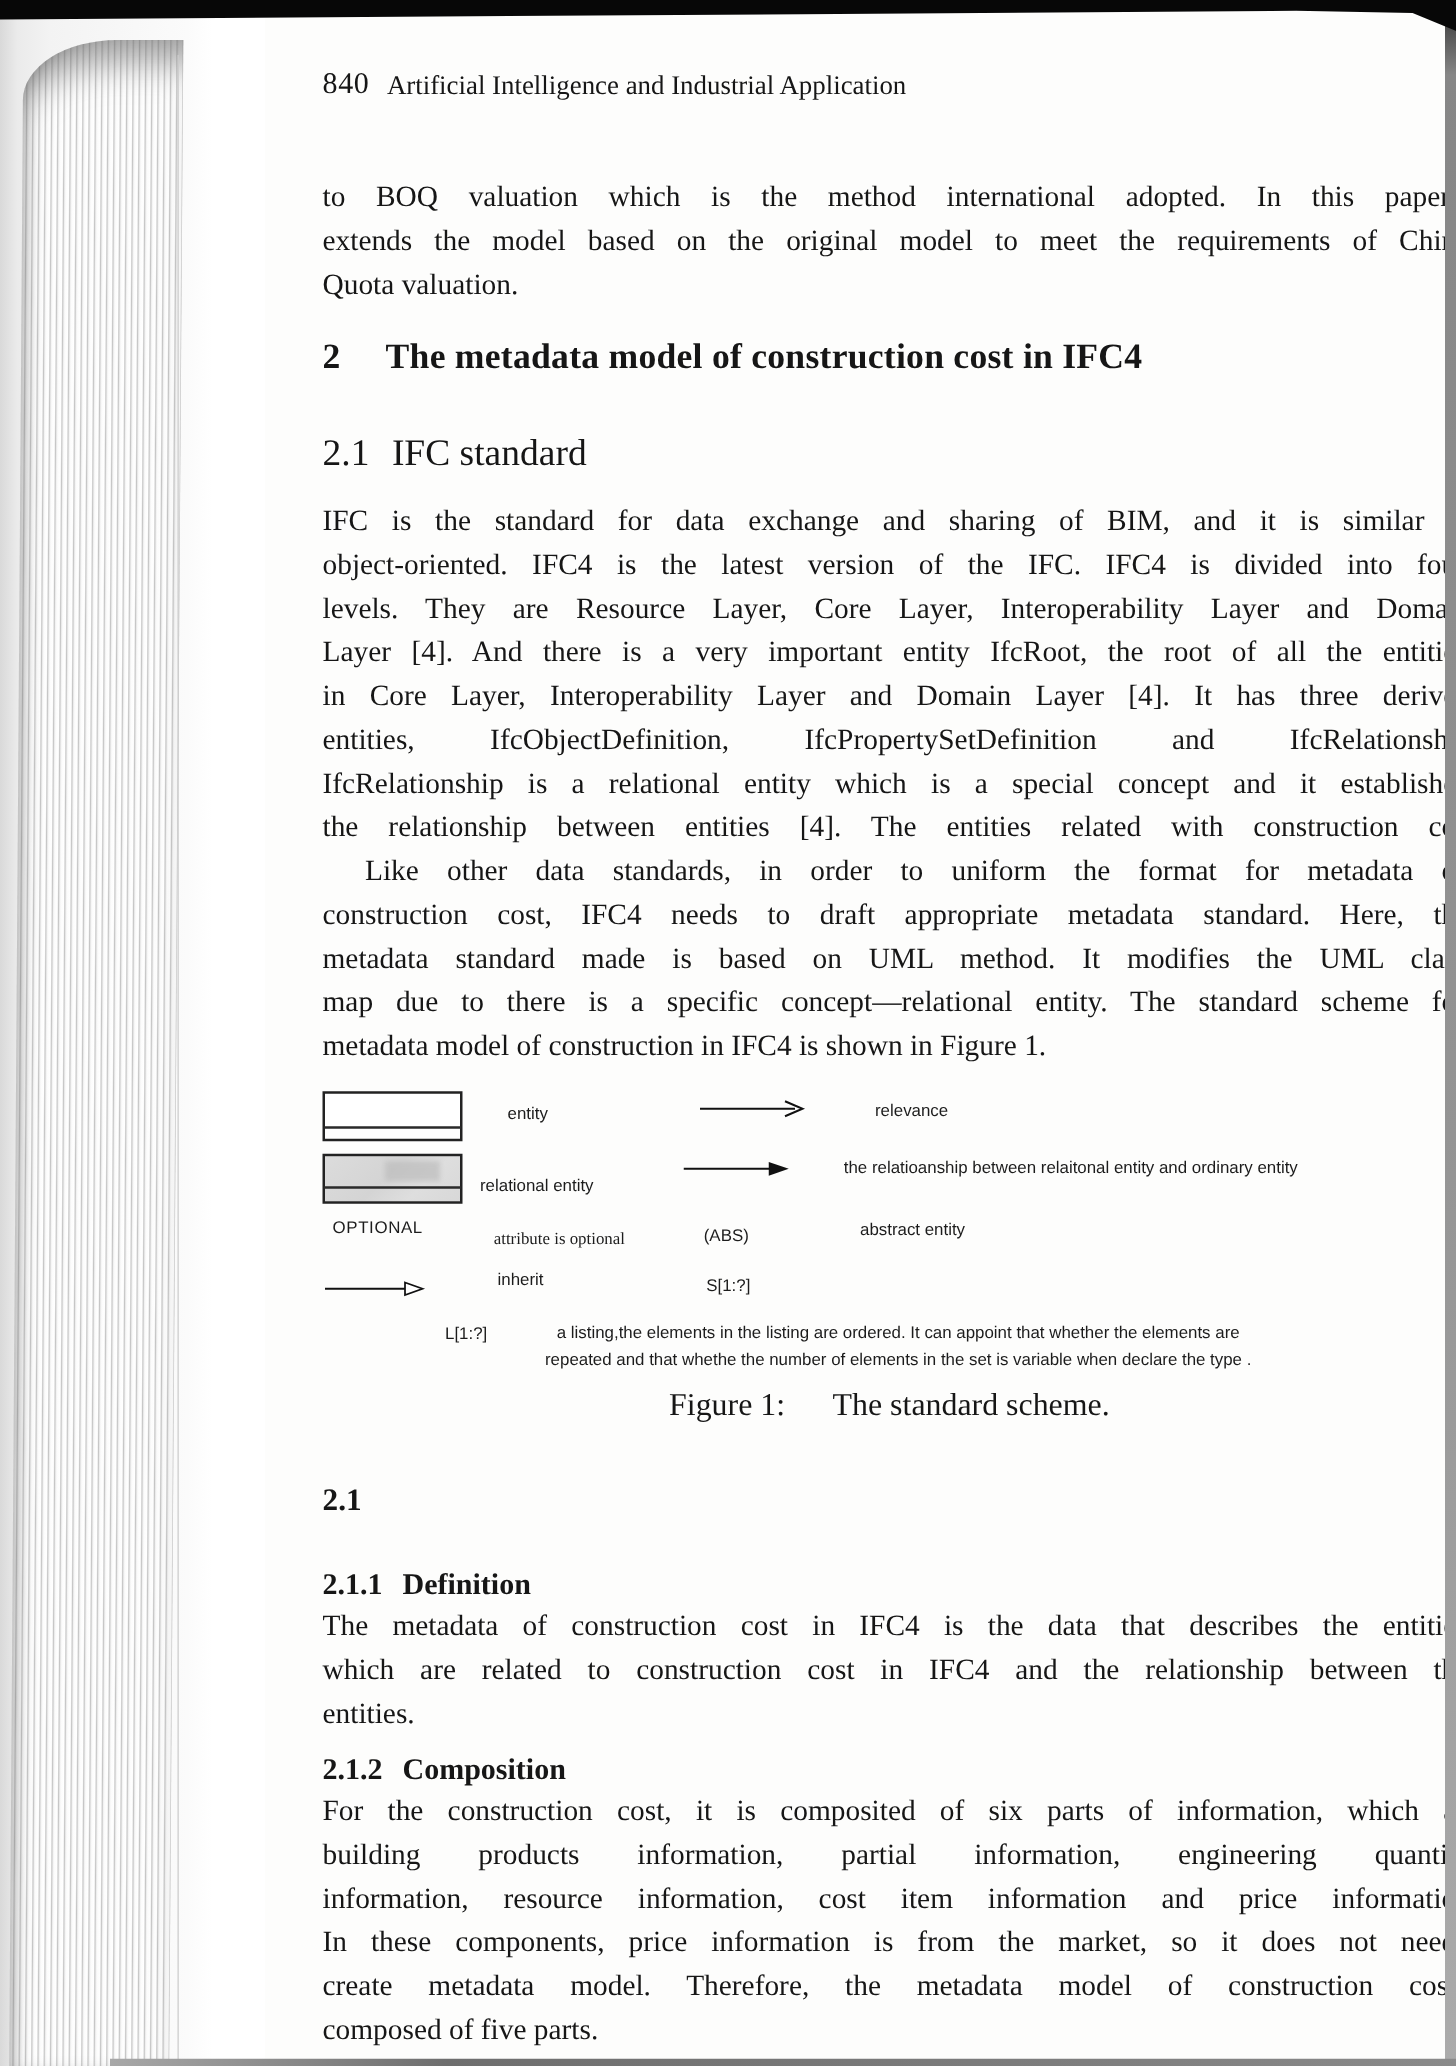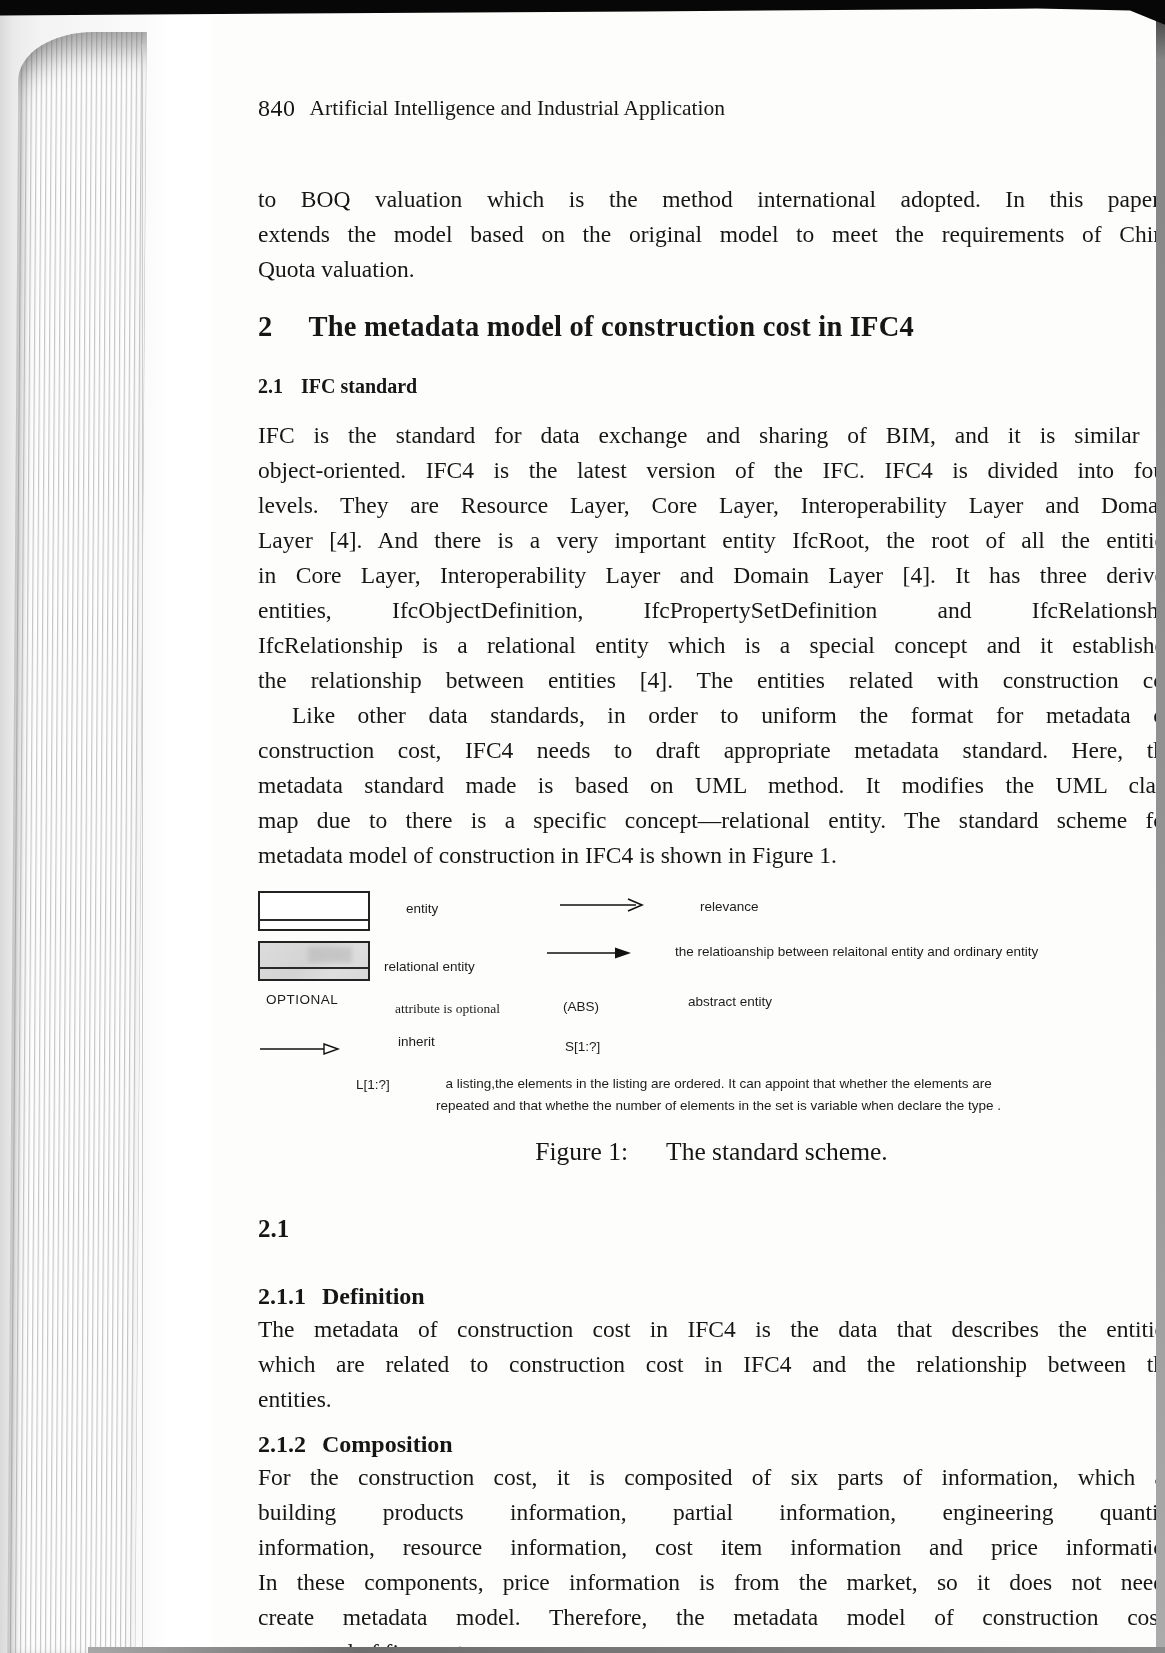--- a/index.html
+++ b/index.html
@@ -29,45 +29,45 @@
     background:repeating-linear-gradient(90deg,#fcfcfc 0px,#ffffff 2px,#c6c6c6 3px,#f2f2f2 4px,#fcfcfc 5px);
     border-top-left-radius:75px 48px;
     box-shadow:inset 0 34px 28px -16px rgba(110,110,110,.6), inset 10px 0 14px -8px rgba(90,90,90,.5);
     transform:skewX(-.4deg);
   }
   .page-edge-line{position:absolute;left:142px;top:34px;bottom:0;width:1px;background:#cccccc;}
 
   
   .content{position:absolute;left:258px;top:54px;width:907px;z-index:10;}
 
-  .running-header{display:flex;align-items:center;font-size:21.5px;margin-top:41px;}
+  .running-header{display:flex;align-items:flex-end;font-size:21.5px;}
   .running-header .pageno{font-size:24px;margin-right:14px;letter-spacing:.5px;}
 
   .para{font-size:23.5px;line-height:35px;}
   .jline{text-align:justify;text-align-last:justify;text-justify:inter-word;white-space:normal;}
   .jline.last{text-align-last:left;}
   .jline.indent{padding-left:34px;}
 
   .p-intro{margin-top:60px;}
   .h-sec{margin-top:24px;font-size:28.5px;font-weight:bold;letter-spacing:.2px;}
   .h-sec .num{margin-right:36px;}
-  .h-sub{margin-top:32px;font-size:20px;font-weight:bold;}
+  .h-sub{margin-top:44px;font-size:30px;font-weight:normal;}
   .h-sub .num{margin-right:18px;}
   .p-ifc{margin-top:20px;}
   .p-uml{margin-top:0;}
 
   
   .figure{position:relative;height:224px;margin-top:16px;font-family:"Liberation Sans",sans-serif;font-size:13.5px;color:#1c1c1c;}
   .fig-abs{position:absolute;white-space:nowrap;}
   .ent-box{position:absolute;left:0;top:0;width:112px;height:40px;border:2px solid #222;box-sizing:border-box;background:#fff;}
   .ent-box .divider{position:absolute;left:-1px;right:-1px;top:26px;height:0;border-top:2px solid #2a2a2a;}
   .ent-box.rel{background:linear-gradient(135deg,#dcdcdc 0,#d4d4d4 45%,#dedede 70%,#d8d8d8 100%);}
   .ent-box.rel .smudge{position:absolute;left:48px;top:4px;width:44px;height:16px;background:#bdbdbd;filter:blur(2px);opacity:.7;}
   .legend-small{white-space:nowrap;line-height:22px;}
-  .caption{margin-top:24px;font-size:25.5px;text-align:center;font-family:"Liberation Serif",serif;}
+  .caption{margin-top:14px;font-size:25.5px;text-align:center;font-family:"Liberation Serif",serif;}
   .caption .cap-label{margin-right:38px;}
 
   
   .h-sub2{margin-top:48px;font-size:25px;font-weight:bold;display:flex;}
   .h-sub2 .num{width:54px;flex:none;}
   .h-sub2 .tl{line-height:34px;}
   .h-sub3{margin-top:40px;font-size:24px;font-weight:bold;}
   .h-sub3 .num{margin-right:16px;}
   .para.tight{margin-top:2px;}
 </style>

